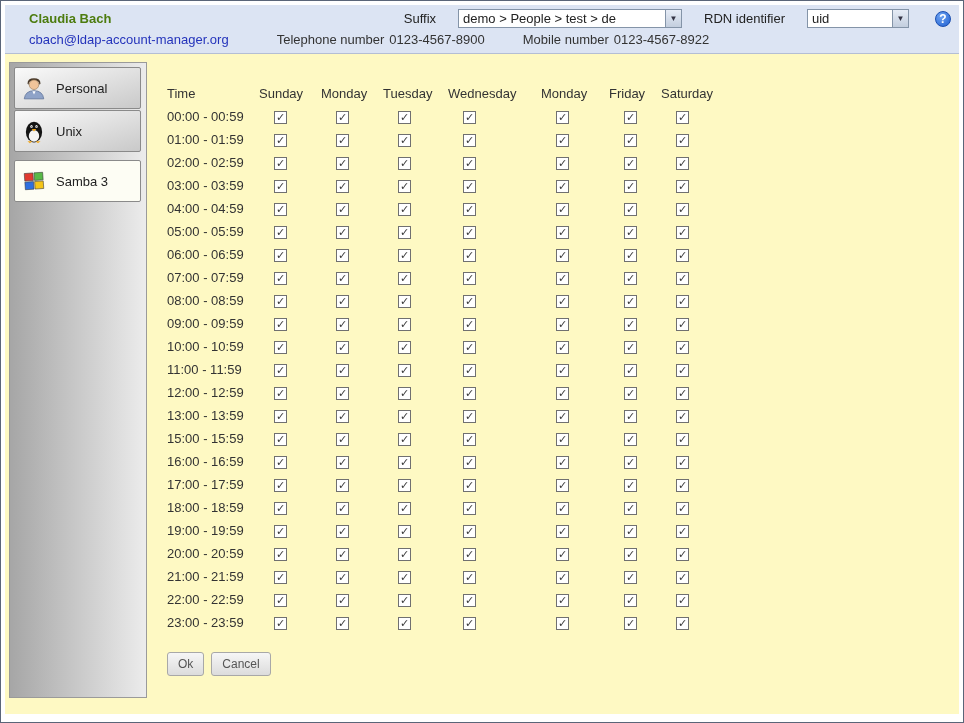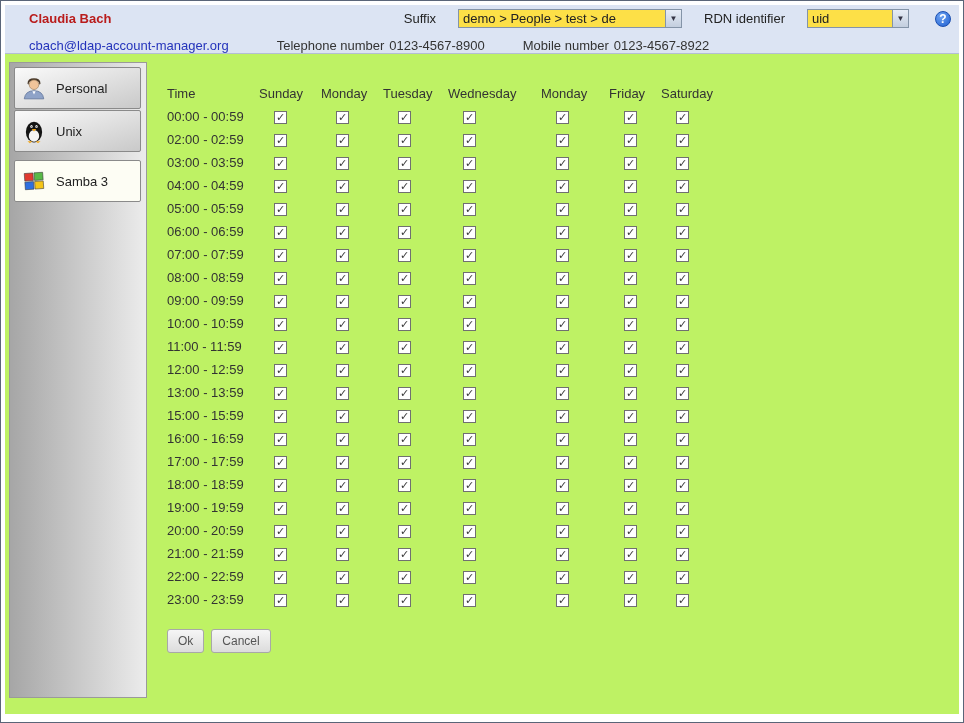--- a/index.html
+++ b/index.html
@@ -20,25 +20,25 @@
   
   .header {
     background:#dce4f3;
     border-bottom: 1px solid #b4bed4;
   }
   .row1 {
     display:flex; align-items:center;
     height: 27px;
     padding: 0 8px 0 24px;
   }
-  .user-name { font-weight: bold; color:#b91c1c; }
+  .user-name { font-weight: bold; color:#4d7c0f; }
   .row1-right { margin-left:auto; display:flex; align-items:center; gap:22px; }
   .label { color:#222; }
   .select {
-    background:#fde047;
+    background:#ffffff;
     border:1px solid #8494a8;
     height:19px;
     display:flex; align-items:stretch;
     cursor:pointer;
   }
   .select .txt {
     padding: 1px 4px 0 4px;
     overflow:hidden; white-space:nowrap;
     flex:1; color:#222;
   }
@@ -54,31 +54,31 @@
   .rdn-select { width: 102px; }
   .help {
     width:16px; height:16px; border-radius:50%;
     background: radial-gradient(circle at 35% 30%, #6fa4f2, #1f5fd0);
     color:#fff; font-weight:bold;
     display:flex; align-items:center; justify-content:center;
     font-size:12px; margin-left:4px; cursor:pointer;
     border:1px solid #1a4eb0;
   }
   .row2 {
-    display:flex; align-items:flex-end;
+    display:flex; align-items:flex-start;
     height: 21px;
     padding: 0 8px 0 24px;
   }
   .email { color:#2433bb; text-decoration:none; margin-right: 48px; cursor:pointer; }
   .contact-pair { color:#333; margin-right: 38px; }
   .contact-pair .pair-label { margin-right: 5px; }
   
   .app-body {
     display:flex;
-    background:#bef264;
+    background:#fef9c3;
     height: 660px;
     align-items: flex-start;
   }
   .sidebar {
     width: 138px;
     flex: 0 0 138px;
     height: 636px;
     margin: 8px 0 0 4px;
     background: linear-gradient(to right, #a6a6a6, #ececec);
     border: 1px solid #9a9a9a;
@@ -244,20 +244,30 @@
               <td class="col-time">00:00 - 00:59</td>
               <td class="cb-cell col-sun"><span class="cb checked"></span></td>
               <td class="cb-cell col-mon"><span class="cb checked"></span></td>
               <td class="cb-cell col-tue"><span class="cb checked"></span></td>
               <td class="cb-cell col-wed"><span class="cb checked"></span></td>
               <td class="cb-cell col-thu"><span class="cb checked"></span></td>
               <td class="cb-cell col-fri"><span class="cb checked"></span></td>
               <td class="cb-cell col-sat"><span class="cb checked"></span></td>
             </tr>
             <tr>
+              <td class="col-time">01:00 - 01:59</td>
+              <td class="cb-cell col-sun"><span class="cb checked"></span></td>
+              <td class="cb-cell col-mon"><span class="cb checked"></span></td>
+              <td class="cb-cell col-tue"><span class="cb checked"></span></td>
+              <td class="cb-cell col-wed"><span class="cb checked"></span></td>
+              <td class="cb-cell col-thu"><span class="cb checked"></span></td>
+              <td class="cb-cell col-fri"><span class="cb checked"></span></td>
+              <td class="cb-cell col-sat"><span class="cb checked"></span></td>
+            </tr>
+            <tr>
               <td class="col-time">02:00 - 02:59</td>
               <td class="cb-cell col-sun"><span class="cb checked"></span></td>
               <td class="cb-cell col-mon"><span class="cb checked"></span></td>
               <td class="cb-cell col-tue"><span class="cb checked"></span></td>
               <td class="cb-cell col-wed"><span class="cb checked"></span></td>
               <td class="cb-cell col-thu"><span class="cb checked"></span></td>
               <td class="cb-cell col-fri"><span class="cb checked"></span></td>
               <td class="cb-cell col-sat"><span class="cb checked"></span></td>
             </tr>
             <tr>

